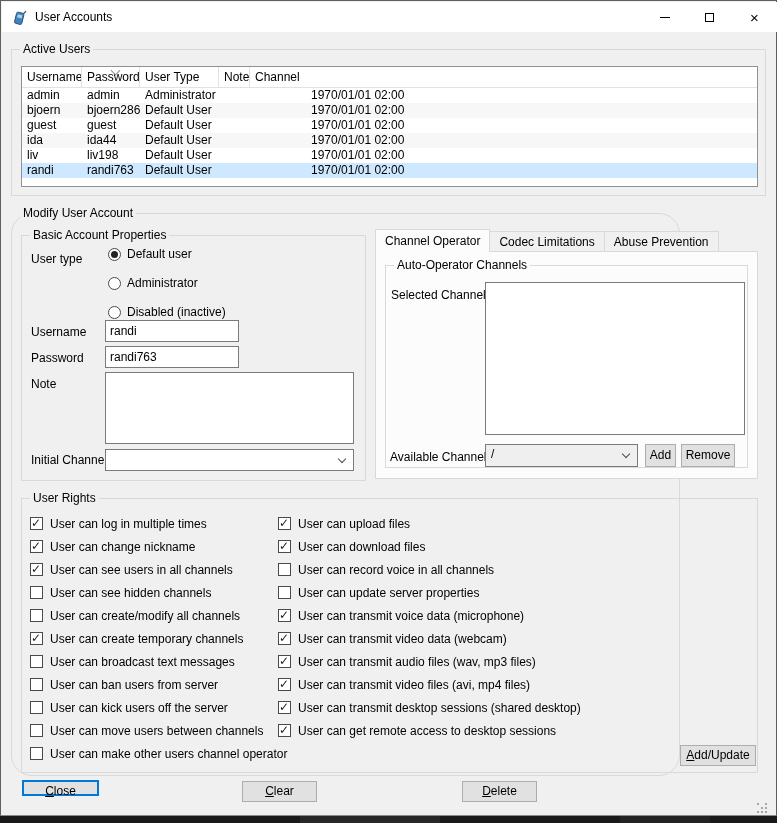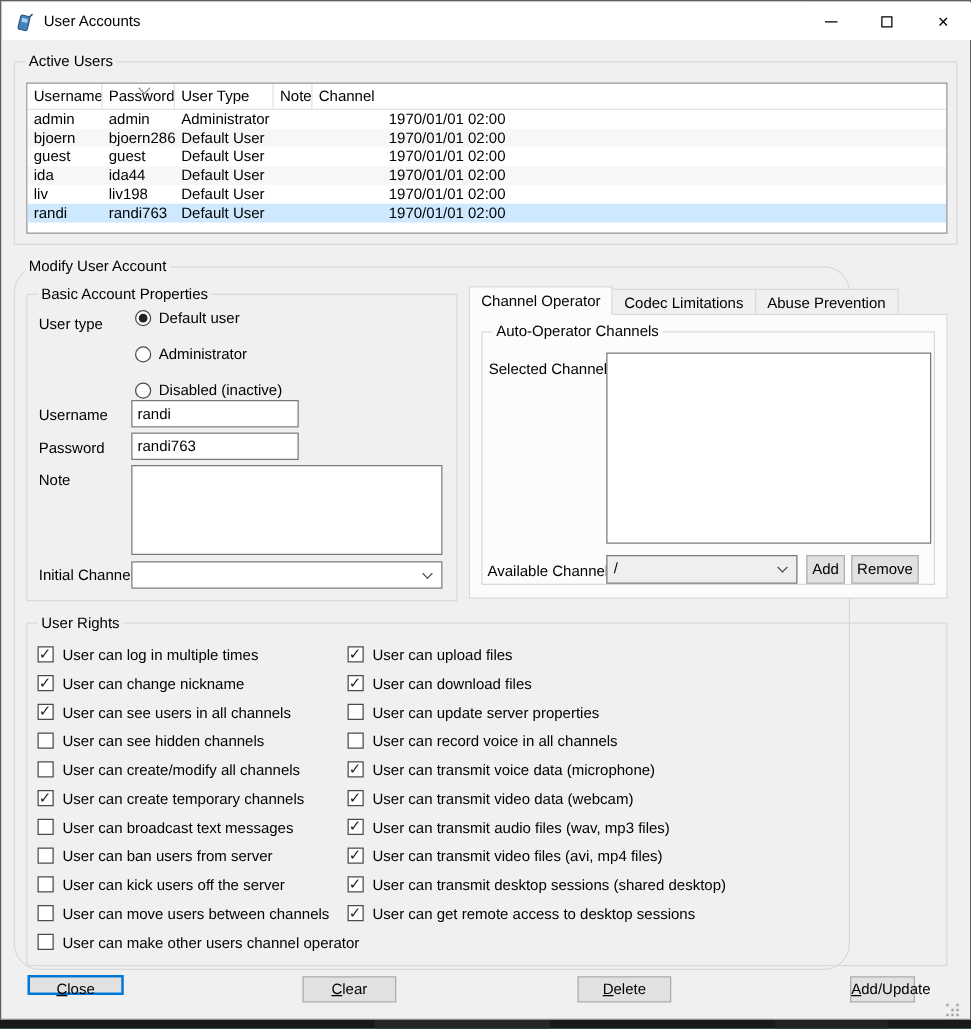--- a/index.html
+++ b/index.html
@@ -1,18 +1,18 @@
 <!DOCTYPE html>
 <html><head>
 <meta charset="utf-8">
 <style>
   * { margin:0; padding:0; box-sizing:border-box; }
   html,body { width:777px; }
   body { font-family:"Liberation Sans","DejaVu Sans",sans-serif; font-size:12px; color:#000; background:#2a2a2a; }
-  #canvas { position:relative; width:777px; height:823px; overflow:hidden; background:#22c55e; }
+  #canvas { position:relative; width:777px; height:823px; overflow:hidden; background:#14532d; }
 
   .win { position:absolute; left:0; top:0; width:777px; height:816px; background:#f0f0f0; border:1px solid #5f5f5f; border-bottom:1px solid #8a8a8a; }
 
   
   .titlebar { position:absolute; left:1px; top:1px; width:775px; height:30px; background:#fff; }
   .title-icon { position:absolute; left:9px; top:7px; width:17px; height:17px; }
   .title-text { position:absolute; left:33px; top:8px; font-size:12px; }
   .tb-btn { position:absolute; top:0; width:45px; height:30px; display:flex; align-items:center; justify-content:center; background:#fff; }
   .tb-btn.min { right:90px; } .tb-btn.max { right:45px; } .tb-btn.cls { right:0; }
   .glyph-min { width:10px; height:1px; background:#000; }
@@ -290,25 +290,25 @@
           <span class="clabel">User can upload files</span>
         </div>
         <div class="check-row">
           <span class="checkbox">
             <span class="mark">✓</span>
           </span>
           <span class="clabel">User can download files</span>
         </div>
         <div class="check-row">
           <span class="checkbox"></span>
+          <span class="clabel">User can record voice in all channels</span>
+        </div>
+        <div class="check-row">
+          <span class="checkbox"></span>
           <span class="clabel">User can update server properties</span>
-        </div>
-        <div class="check-row">
-          <span class="checkbox"></span>
-          <span class="clabel">User can record voice in all channels</span>
         </div>
         <div class="check-row">
           <span class="checkbox">
             <span class="mark">✓</span>
           </span>
           <span class="clabel">User can transmit voice data (microphone)</span>
         </div>
         <div class="check-row">
           <span class="checkbox">
             <span class="mark">✓</span>
@@ -337,21 +337,21 @@
           <span class="checkbox">
             <span class="mark">✓</span>
           </span>
           <span class="clabel">User can get remote access to desktop sessions</span>
         </div>
       </div>
 
     <div class="btn focused" style="left:21px; top:779px; width:77px; height:16px; line-height:19px;"><u>C</u>lose</div>
     <div class="btn" style="left:241px; top:780px; width:75px; height:21px; line-height:19px;"><u>C</u>lear</div>
     <div class="btn" style="left:461px; top:780px; width:75px; height:21px; line-height:19px;"><u>D</u>elete</div>
-    <div class="btn" style="left:679px; top:780px; width:52px; height:21px; line-height:19px;"><u>A</u>dd/Update</div>
+    <div class="btn" style="left:679px; top:744px; width:76px; height:21px; line-height:19px;"><u>A</u>dd/Update</div>
 
     <div class="grip"></div>
   </div>
 
   <div class="bottom-strip">
     <span class="strip-seg1"></span>
     <span class="strip-seg2"></span>
   </div>
 </div>
 

